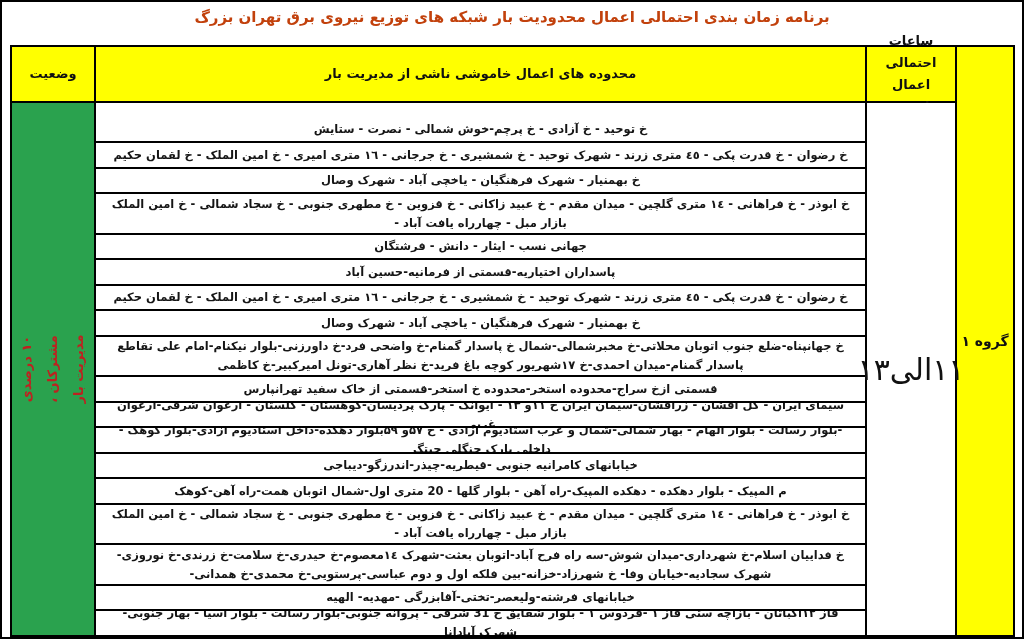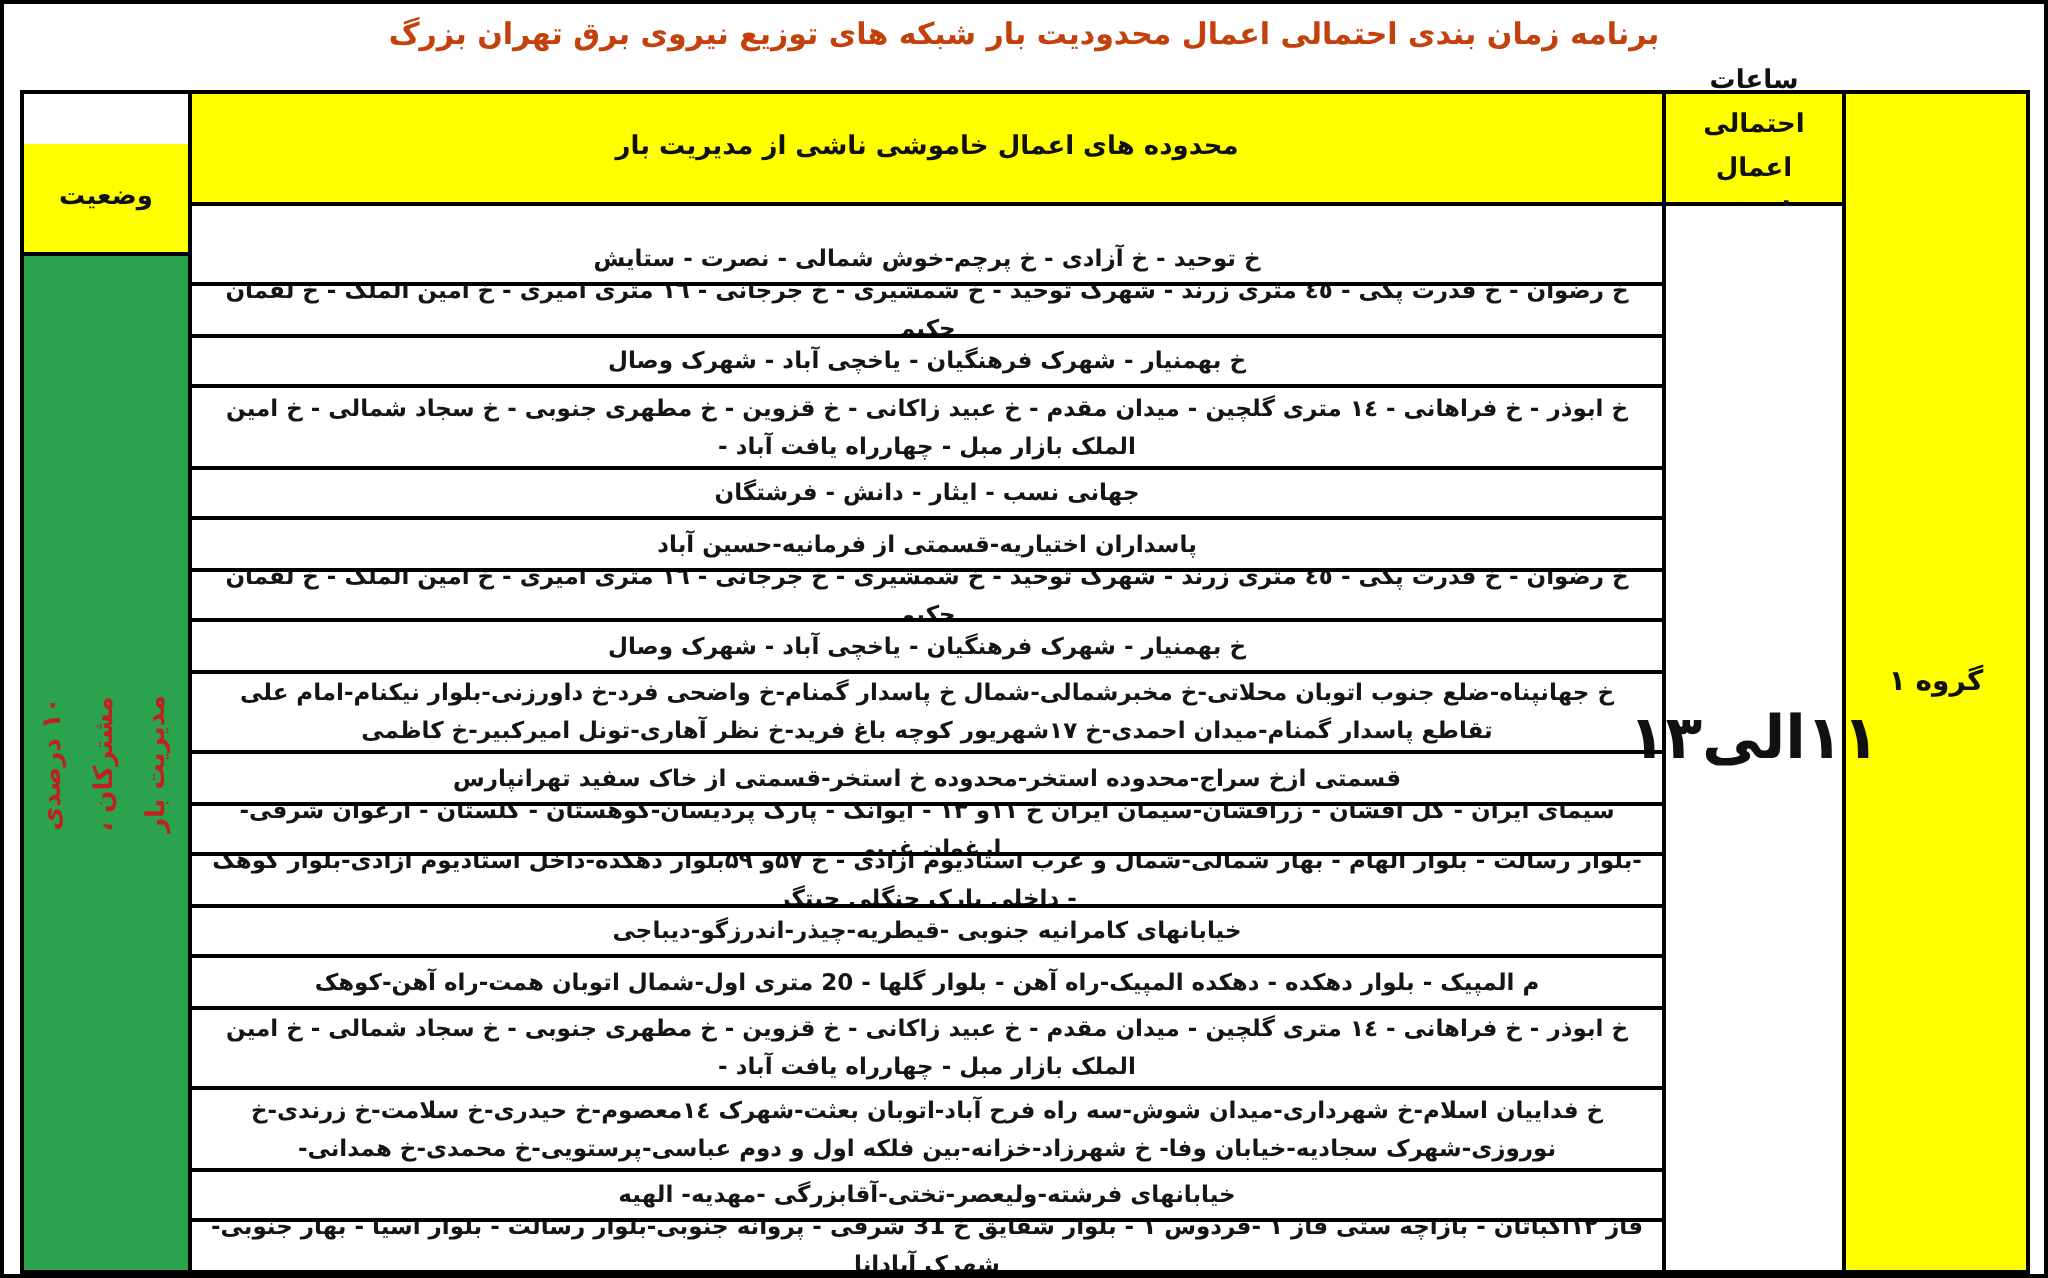--- a/index.html
+++ b/index.html
@@ -25,44 +25,44 @@
   .table{
     position:absolute;top:45px;left:10px;right:9px;bottom:2px;
     border:2px solid #000;
     background:#fff;
     display:flex;
     direction:rtl;
     box-sizing:border-box;
   }
   .col{display:flex;flex-direction:column;box-sizing:border-box;}
   .col-group{
-    width:92px;flex:none;
+    width:58px;flex:none;
     background:#ffff00;
     border-left:2px solid #000;
     display:flex;align-items:center;justify-content:center;
     font-size:14px;font-weight:bold;color:#111;
   }
   .col-hours{width:90px;flex:none;border-left:2px solid #000;}
   .col-areas{flex:1;border-left:2px solid #000;min-width:0;}
-  .col-status{width:82px;flex:none;margin-top:25px;}
+  .col-status{width:82px;flex:none;}
   .hdr{
     height:56px;flex:none;
     background:#ffff00;
     border-bottom:2px solid #000;
     display:flex;align-items:center;justify-content:center;
     text-align:center;
     font-size:13px;font-weight:bold;color:#111;
     line-height:1.7;
     padding:0 4px;
     box-sizing:border-box;
   }
   .hours-body{
     flex:1;
     display:flex;align-items:center;justify-content:center;
-    font-size:30px;font-weight:bold;color:#111;
+    font-size:30px;font-weight:normal;color:#111;
     background:#fff;
   }
   .rows{flex:1;display:flex;flex-direction:column;min-height:0;margin-top:15px;}
   .trow{
     flex:1 1 0;
     display:flex;align-items:center;justify-content:center;
     border-bottom:2px solid #000;
     padding:1px 8px;
     box-sizing:border-box;
     text-align:center;

